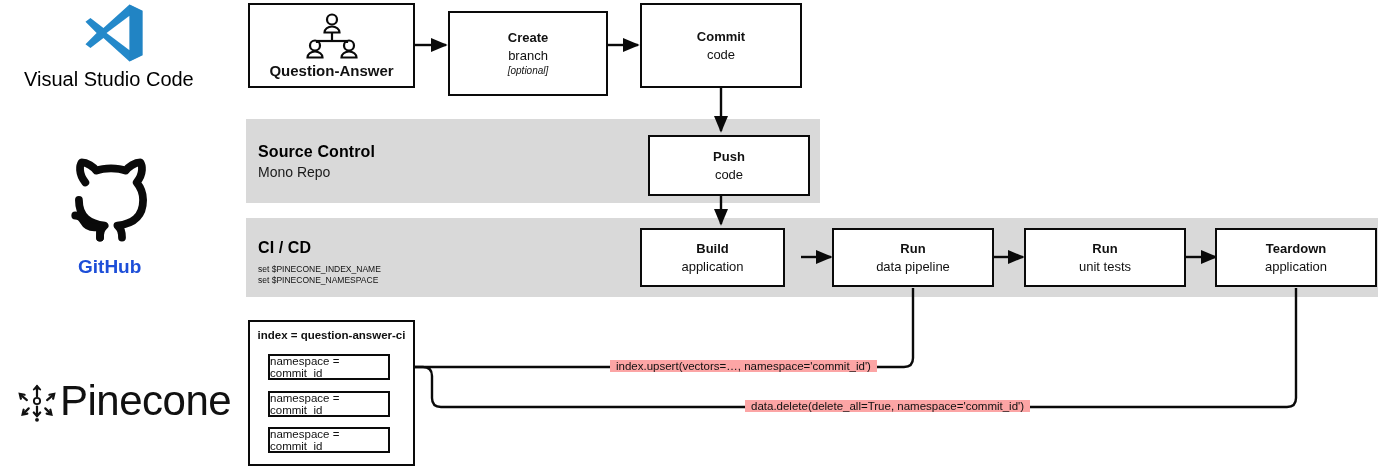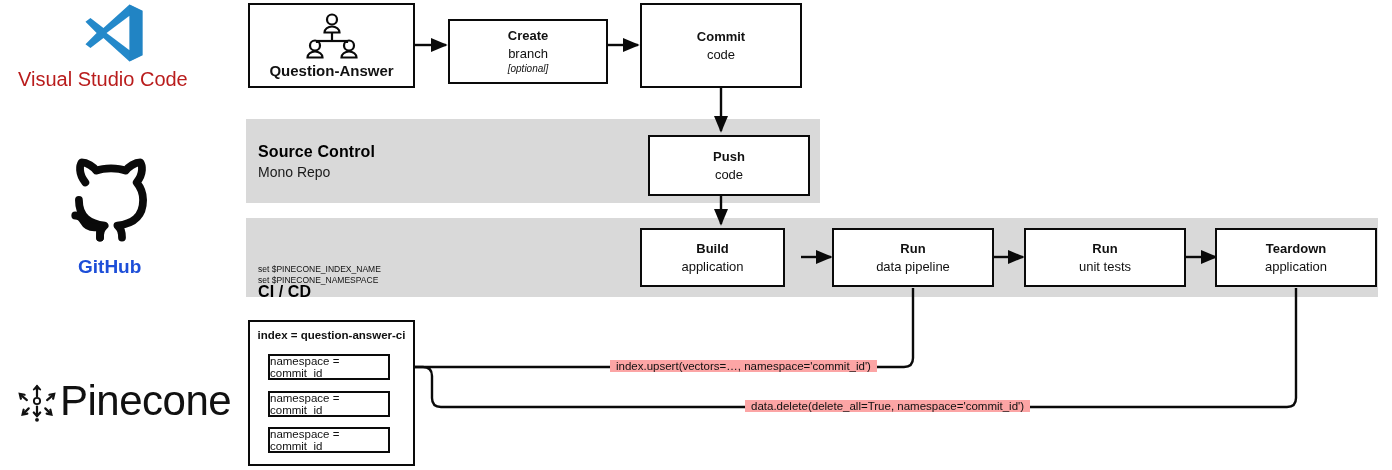--- a/index.html
+++ b/index.html
@@ -48,42 +48,42 @@
 
   
   .edge-label{
     position:absolute;font-size:11.5px;color:#111;background:#fca5a5;
     padding:0 6px;white-space:nowrap;
   }
 
   
   .logo{position:absolute;}
   #vscode-label{
-    position:absolute;color:#b91c1c;font-size:20px;white-space:nowrap;
+    position:absolute;color:#000000;font-size:20px;white-space:nowrap;margin-left:6px;
   }
   #github-label{
     position:absolute;color:#1d4ed8;font-weight:bold;font-size:19px;white-space:nowrap;
   }
   #pinecone-label{
     position:absolute;color:#111;font-size:42px;white-space:nowrap;letter-spacing:-.5px;
   }
   svg{display:block;overflow:visible;}
 </style>
 </head>
 <body>
 
 <div class="stage">
 
   <div class="band" style="left:246px;top:119px;width:574px;height:84px;"></div>
   <div class="band" style="left:246px;top:218px;width:1132px;height:79px;"></div>
 
   <div class="band-title" style="left:258px;top:143px;font-size:16px;">Source Control</div>
   <div class="band-sub" style="left:258px;top:164px;font-size:14px;">Mono Repo</div>
 
-  <div class="band-title" style="left:258px;top:239px;font-size:16px;margin-top:44px;">CI / CD</div>
+  <div class="band-title" style="left:258px;top:239px;font-size:16px;">CI / CD</div>
   <div class="band-code" style="left:258px;top:264px;font-size:8.5px;">set $PINECONE_INDEX_NAME
 set $PINECONE_NAMESPACE</div>
 
   <svg class="logo" width="1392" height="470" style="left:0;top:0;">
     <defs>
       <marker id="arrow" viewBox="0 0 10 10" refX="9" refY="5" markerWidth="7" markerHeight="7" orient="auto-start-reverse">
         <path d="M0,0.8 L10,5 L0,9.2 z" fill="#0a0a0a"></path>
       </marker>
     </defs>
     <g fill="none" stroke="#0a0a0a" stroke-width="2.4">
@@ -121,21 +121,21 @@
           <circle cx="13" cy="33.5" r="5"></circle>
           <path d="M5.5,45.5 a7.5,6 0 0 1 15,0 z"></path>
           <circle cx="47" cy="33.5" r="5"></circle>
           <path d="M39.5,45.5 a7.5,6 0 0 1 15,0 z"></path>
         </g>
       </svg>
     </span>
     <span class="qa-label">Question-Answer</span>
   </div>
 
-  <div class="node" style="left:448px;top:19px;width:160px;height:65px;">
+  <div class="node" style="left:448px;top:11px;width:160px;height:85px;">
     <span class="t1">Create</span>
     <span class="t2">branch</span>
     <span class="t3">[optional]</span>
   </div>
 
   <div class="node" style="left:640px;top:3px;width:162px;height:85px;">
     <span class="t1">Commit</span>
     <span class="t2">code</span>
   </div>
 

